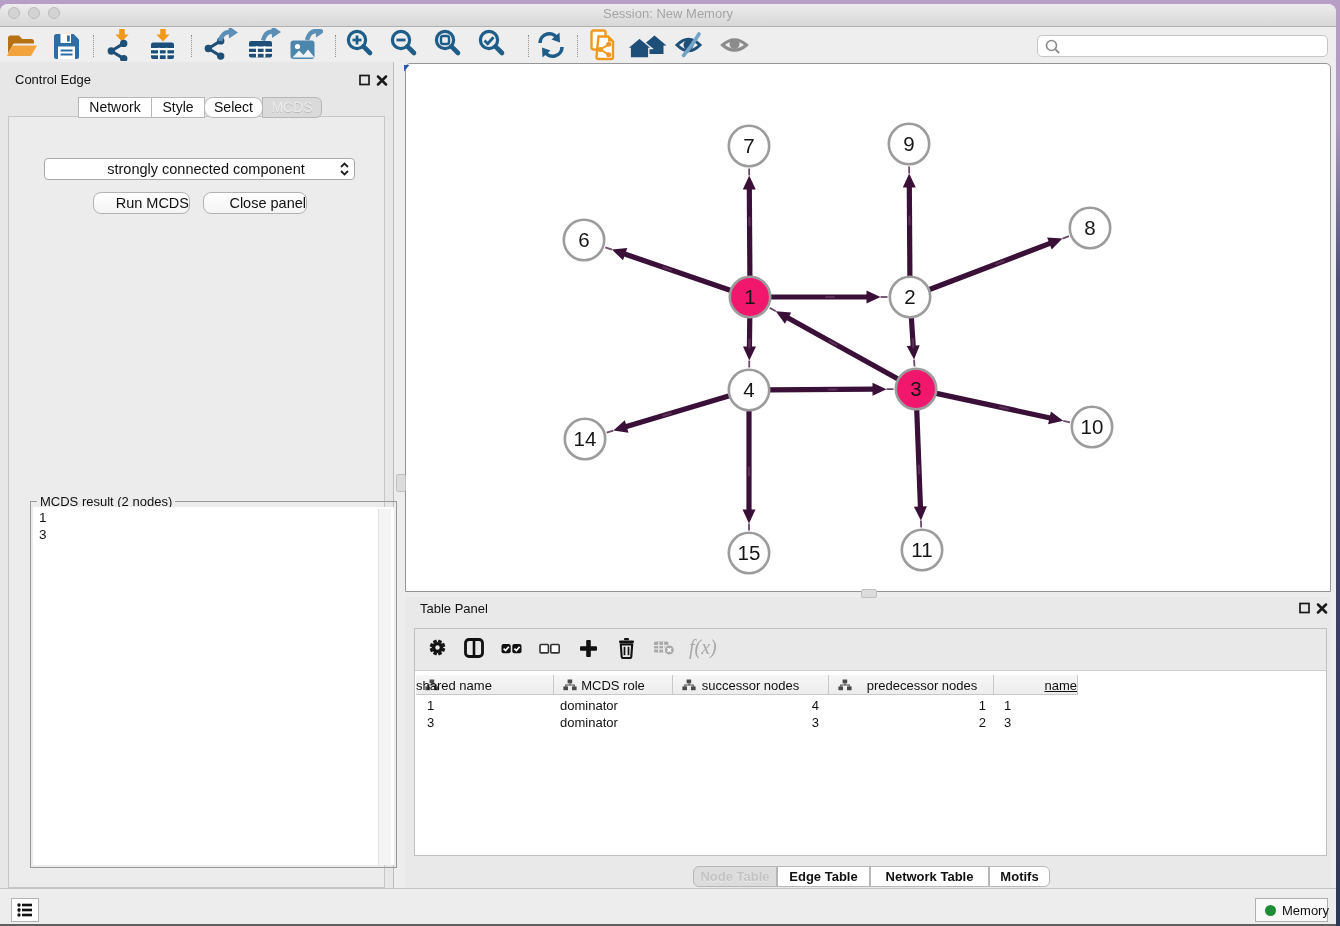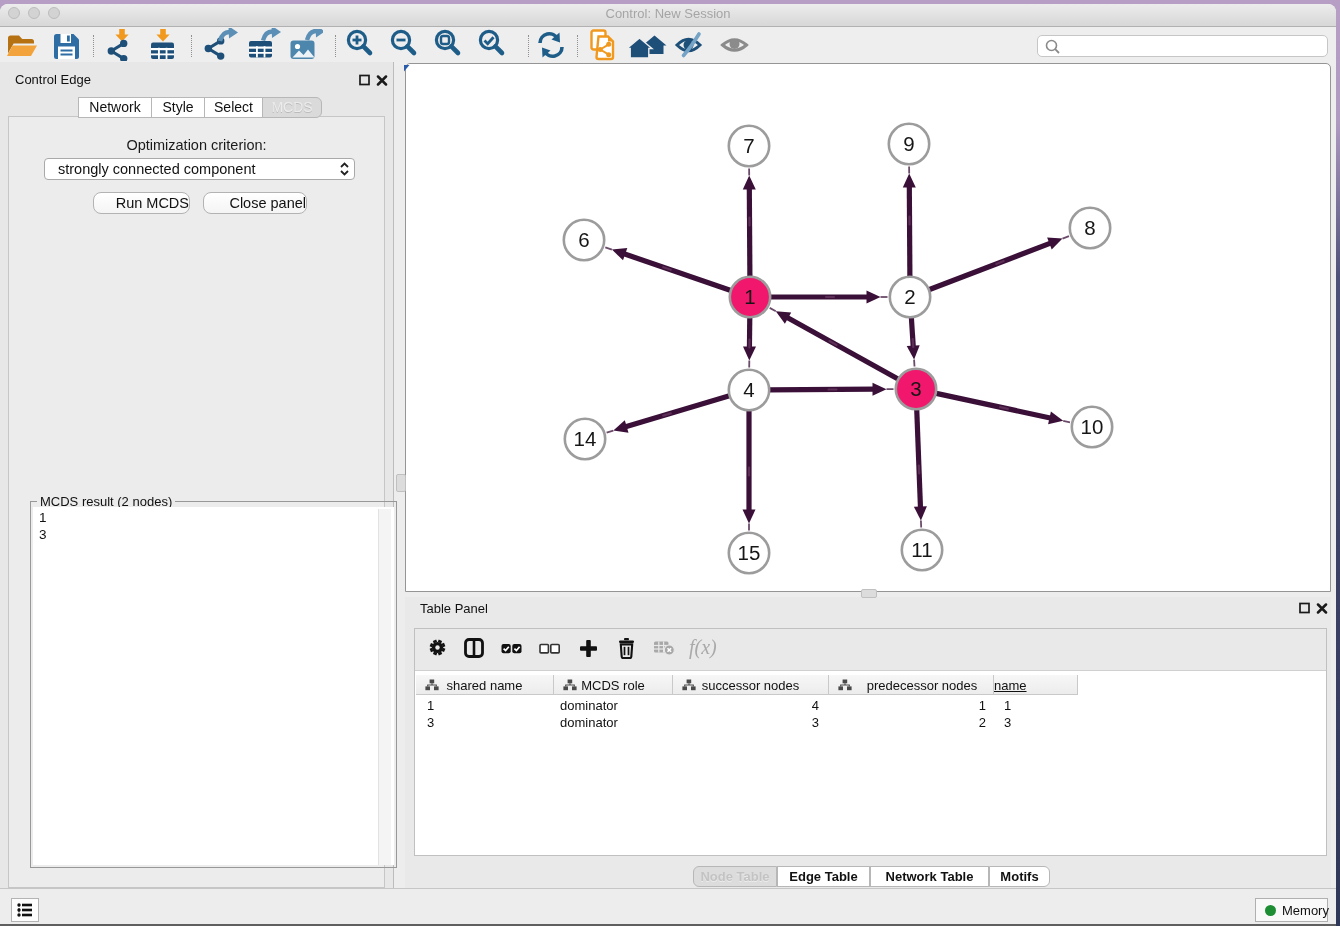--- a/index.html
+++ b/index.html
@@ -11,21 +11,21 @@
 #title{position:absolute;top:2px;left:0;width:100%;text-align:center;font-size:13px;color:#a5a5a5;}
 #toolbar{position:absolute;left:0;top:23px;width:100%;height:39px;background:#eeeeee;}
 .tsep{position:absolute;top:8px;height:22px;width:0;border-left:1.5px dotted #909090;}
 .ticon{position:absolute;}
 #searchbox{position:absolute;left:1037px;top:8px;width:289px;height:20px;background:#fff;border:1px solid #c6c6c6;border-radius:5px;}
 #cpanel{position:absolute;left:0;top:58px;width:393px;height:826px;background:#e7e7e7;border-right:1px solid #bcbcbc;}
 #cpanel .hdr{position:absolute;left:15px;top:10px;font-size:13px;color:#111;}
 .tab{position:absolute;top:35px;height:21px;box-sizing:border-box;background:#fff;border:1px solid #b7b7b7;z-index:2;font-size:14px;color:#111;text-align:center;line-height:19px;}
 #innerpanel{position:absolute;left:8px;top:54px;width:377px;height:772px;background:#ececec;border:1px solid #c6c6c6;box-sizing:border-box;}
 #optlabel{position:absolute;left:0;top:75px;width:393px;text-align:center;font-size:14.5px;color:#1a1a1a;}
-#dropdown{position:absolute;left:44px;top:96px;width:311px;height:22px;box-sizing:border-box;background:#fff;border:1px solid #a9a9a9;border-radius:4px;font-size:14.5px;color:#111;line-height:20px;padding-left:13px;}
+#dropdown{position:absolute;left:44px;top:96px;width:311px;height:22px;box-sizing:border-box;background:#fff;border:1px solid #a9a9a9;border-radius:4px;font-size:14.5px;color:#111;line-height:20px;padding-left:13px;text-align:center;}
 .btn{position:absolute;top:130px;height:22px;box-sizing:border-box;background:linear-gradient(#ffffff,#f4f4f4);border:1px solid #b3b3b3;border-radius:8px;font-size:14.5px;color:#111;text-align:right;line-height:20px;}
 #fieldset{position:absolute;left:30px;top:439px;width:367px;height:367px;box-sizing:border-box;border:1px solid #989898;}
 #fieldset .legend{position:absolute;left:6px;top:-8px;background:#ececec;padding:0 3px;font-size:13px;color:#111;}
 #fieldtext{position:absolute;left:2px;top:5px;width:361px;height:358px;background:#fff;font-size:13.5px;color:#111;line-height:17px;padding:2px 0 0 6px;box-sizing:border-box;}
 #fieldscroll{position:absolute;right:5px;top:7px;width:12px;height:356px;background:#f4f4f4;border-left:1px solid #e2e2e2;}
 #netwin{position:absolute;left:405px;top:59px;width:926px;height:529px;background:#fff;border:1px solid #959595;border-radius:5px 5px 0 0;box-sizing:border-box;}
 #nettitle{position:absolute;left:0;top:0;width:100%;height:26px;background:linear-gradient(#f7f7f7,#d9d9d9);border-bottom:1px solid #ababab;border-radius:5px 5px 0 0;box-sizing:border-box;}
 #nettitle .t{position:absolute;width:100%;text-align:center;top:6px;font-size:13px;font-weight:600;color:#1a1a1a;}
 .mac{position:absolute;top:7px;width:12px;height:12px;border-radius:50%;box-sizing:border-box;}
 .mac svg{position:absolute;left:1px;top:1px;}
@@ -41,21 +41,21 @@
 #listbtn{position:absolute;left:11px;top:9px;width:28px;height:24px;background:#fdfdfd;border:1px solid #b4b4b4;box-sizing:border-box;}
 #membtn{position:absolute;left:1255px;top:9px;width:73px;height:24px;background:#f9f9f9;border:1px solid #b0b0b0;box-sizing:border-box;font-size:13px;color:#111;}
 </style>
 </head>
 <body>
 <div id="win">
   <div id="titlebar">
     <div class="tl" style="left:8px"></div>
     <div class="tl" style="left:28px"></div>
     <div class="tl" style="left:48px"></div>
-    <div id="title">Control: New Session</div>
+    <div id="title">Session: New Memory</div>
   </div>
   <div id="toolbar">
     <div class="ticon" style="left:5px;top:3px"><svg width="34" height="30" viewBox="0 0 34 30">
           <path d="M3 8 q0-2.6 2.6-2.6 h8.4 l3.2 3.6 h9.2 q2.6 0 2.6 2.6 v1.8 h-20.4 l-5.6 10 z" fill="#b57112"></path>
           <path d="M7.6 15.4 h24.4 l-6 10.6 h-24 z" fill="#f3a33b"></path>
         </svg></div>
     <div class="ticon" style="left:51px;top:3px"><svg width="30" height="30" viewBox="0 0 30 30">
           <path d="M3 6.5 q0-2.5 2.5-2.5 h17 l5.5 5.5 v17 q0 2.5-2.5 2.5 h-20 q-2.5 0-2.5-2.5 z" fill="#2e6da4"></path>
           <rect x="9.5" y="4" width="10.5" height="9" fill="#fff"></rect>
           <rect x="16" y="5.5" width="2.8" height="6" fill="#2e6da4"></rect>
@@ -171,24 +171,23 @@
   <div id="cpanel">
     <div class="hdr">Control Edge</div>
     <svg class="abs" style="left:359px;top:12px" width="12" height="12" viewBox="0 0 12 12">
         <rect x="1" y="1.5" width="9" height="9" fill="none" stroke="#1a1a1a" stroke-width="1.7"></rect>
       </svg>
       <svg class="abs" style="left:376px;top:12px" width="12" height="12" viewBox="0 0 12 12">
         <path d="M2 2.5 L10 10.5 M10 2.5 L2 10.5" stroke="#1a1a1a" stroke-width="2.5" stroke-linecap="round"></path>
       </svg>
     <div class="tab" style="left:78px;width:74px;">Network</div>
     <div class="tab" style="left:151px;width:54px;">Style</div>
-    <div class="tab" style="left:204px;width:59px;">Select</div>
+    <div class="tab" style="left:204px;width:59px;border-radius:9px;">Select</div>
     <div class="tab" style="left:262px;width:60px;background:#dadada;color:#ececec;border-radius:0 6px 6px 0;text-shadow:0 1px 0 #bbb;">MCDS</div>
     <div id="innerpanel"></div>
-    <div id="optlabel">Optimization criterion:</div>
     <div id="dropdown">strongly connected component
       <svg width="11" height="14" style="position:absolute;right:4px;top:3px" viewBox="0 0 11 14">
         <path d="M2 5 L5.5 1.5 L9 5" fill="none" stroke="#222" stroke-width="1.8"></path>
         <path d="M2 9 L5.5 12.5 L9 9" fill="none" stroke="#222" stroke-width="1.8"></path>
       </svg>
     </div>
     <div class="btn" style="left:93px;width:97px;">Run MCDS</div>
     <div class="btn" style="left:203px;width:104px;">Close panel</div>
     <div id="fieldset">
       <span class="legend">MCDS result (2 nodes)</span>
@@ -334,21 +333,21 @@
           </svg>
         <div class="abs" style="left:274px;top:7px;font-family:'Liberation Serif',serif;font-style:italic;font-size:20px;color:#a9a9a9">f(x)</div>
       </div>
       <div class="thcell" style="left:1px;top:46px;width:138px;">
           <svg class="abs" style="left:9px;top:4px" width="14" height="12" viewBox="0 0 14 12">
             <rect x="4.6" y="0.5" width="4.6" height="3.8" fill="#4a4a4a"></rect>
             <rect x="0.4" y="7.4" width="4.6" height="3.8" fill="#4a4a4a"></rect>
             <rect x="9" y="7.4" width="4.6" height="3.8" fill="#4a4a4a"></rect>
             <path d="M7 4.3 v1.7 M2.7 7.4 v-1.4 h8.6 v1.4" fill="none" stroke="#4a4a4a" stroke-width="1.1"></path>
           </svg>
-          <div style="position:absolute;left:0;top:2.5px;width:100%;text-align:center;">shared name</div>
+          <div style="position:absolute;left:0;top:2.5px;width:100%;">shared name</div>
         </div>
       <div class="thcell" style="left:139px;top:46px;width:119px;">
           <svg class="abs" style="left:9px;top:4px" width="14" height="12" viewBox="0 0 14 12">
             <rect x="4.6" y="0.5" width="4.6" height="3.8" fill="#4a4a4a"></rect>
             <rect x="0.4" y="7.4" width="4.6" height="3.8" fill="#4a4a4a"></rect>
             <rect x="9" y="7.4" width="4.6" height="3.8" fill="#4a4a4a"></rect>
             <path d="M7 4.3 v1.7 M2.7 7.4 v-1.4 h8.6 v1.4" fill="none" stroke="#4a4a4a" stroke-width="1.1"></path>
           </svg>
           <div style="position:absolute;left:0;top:2.5px;width:100%;text-align:center;">MCDS role</div>
         </div>
@@ -364,21 +363,21 @@
       <div class="thcell" style="left:414px;top:46px;width:165px;">
           <svg class="abs" style="left:9px;top:4px" width="14" height="12" viewBox="0 0 14 12">
             <rect x="4.6" y="0.5" width="4.6" height="3.8" fill="#4a4a4a"></rect>
             <rect x="0.4" y="7.4" width="4.6" height="3.8" fill="#4a4a4a"></rect>
             <rect x="9" y="7.4" width="4.6" height="3.8" fill="#4a4a4a"></rect>
             <path d="M7 4.3 v1.7 M2.7 7.4 v-1.4 h8.6 v1.4" fill="none" stroke="#4a4a4a" stroke-width="1.1"></path>
           </svg>
           <div style="position:absolute;left:11px;top:2.5px;width:100%;text-align:center;">predecessor nodes</div>
         </div>
       <div class="thcell" style="left:579px;top:46px;width:84px;">
-          <div style="position:absolute;left:0;top:2.5px;width:100%;text-align:left;text-decoration:underline;">name</div>
+          <div style="position:absolute;left:0;top:2.5px;width:100%;text-align:right;text-decoration:underline;">name</div>
         </div>
       <div class="trow" style="left:12px;top:69px;">1</div>
       <div class="trow" style="left:145px;top:69px;">dominator</div>
       <div class="trow" style="left:258px;top:69px;width:146px;text-align:right;">4</div>
       <div class="trow" style="left:414px;top:69px;width:157px;text-align:right;">1</div>
       <div class="trow" style="left:589px;top:69px;">1</div>
       <div class="trow" style="left:12px;top:85.5px;">3</div>
       <div class="trow" style="left:145px;top:85.5px;">dominator</div>
       <div class="trow" style="left:258px;top:85.5px;width:146px;text-align:right;">3</div>
       <div class="trow" style="left:414px;top:85.5px;width:157px;text-align:right;">2</div>

